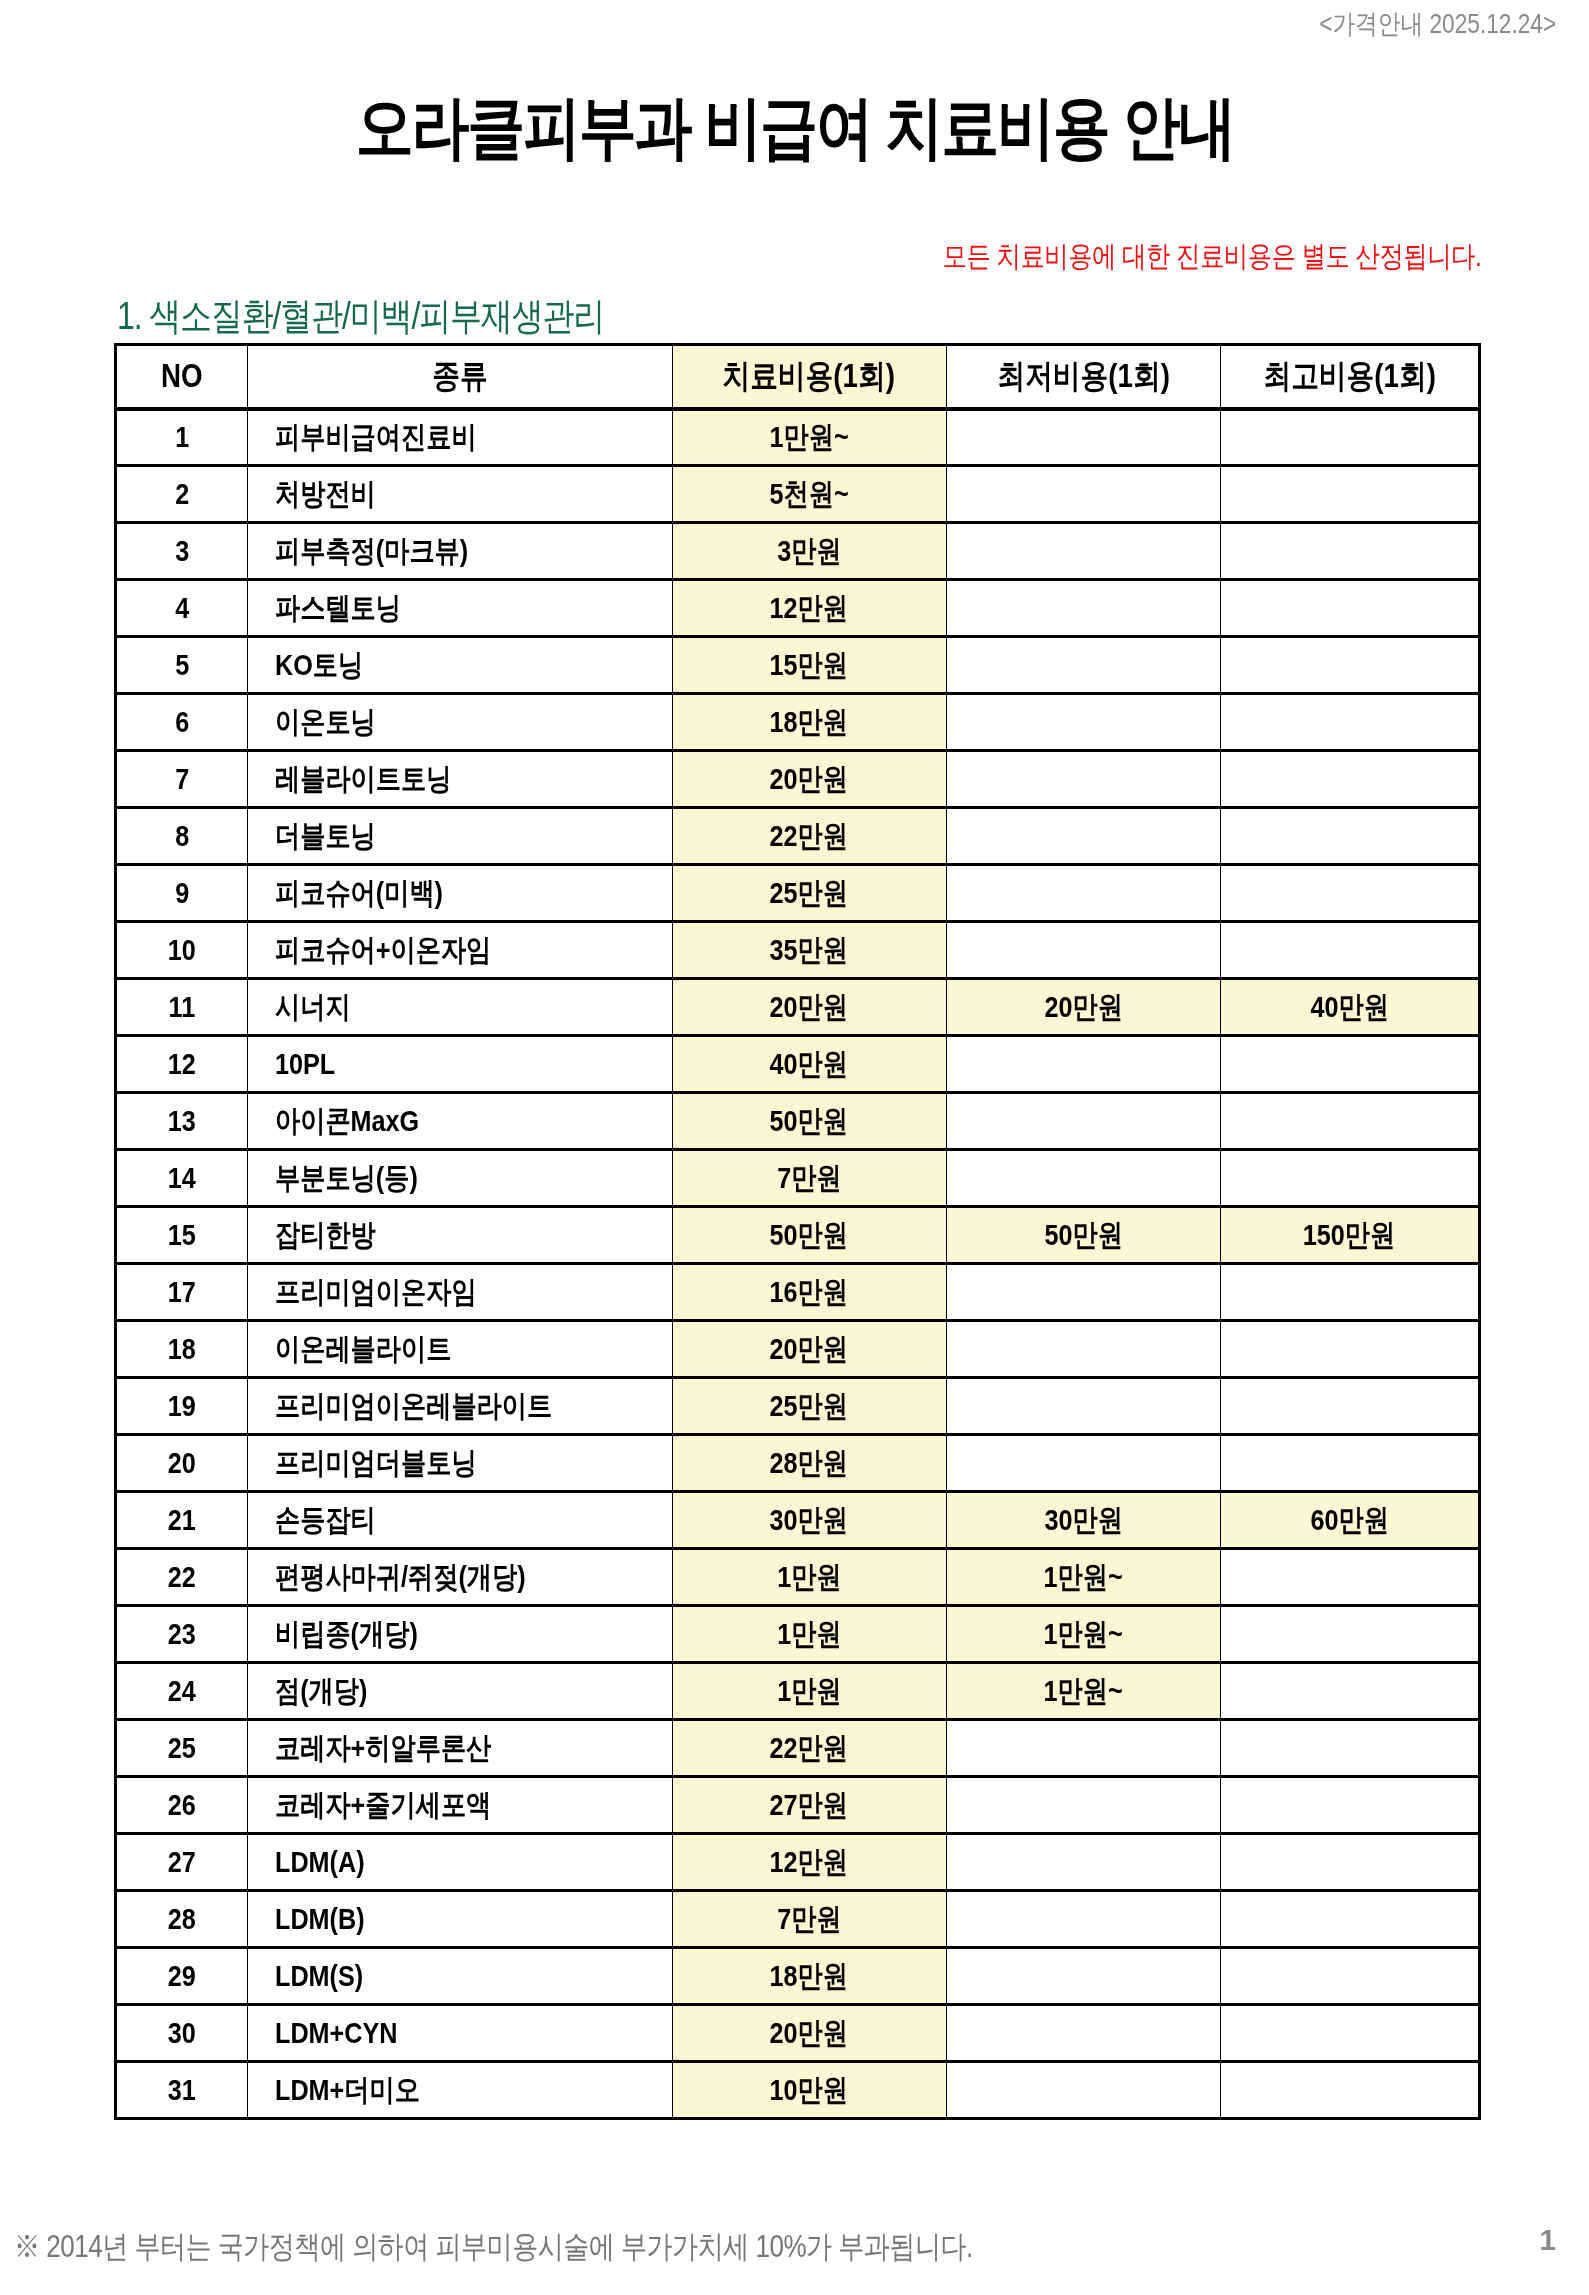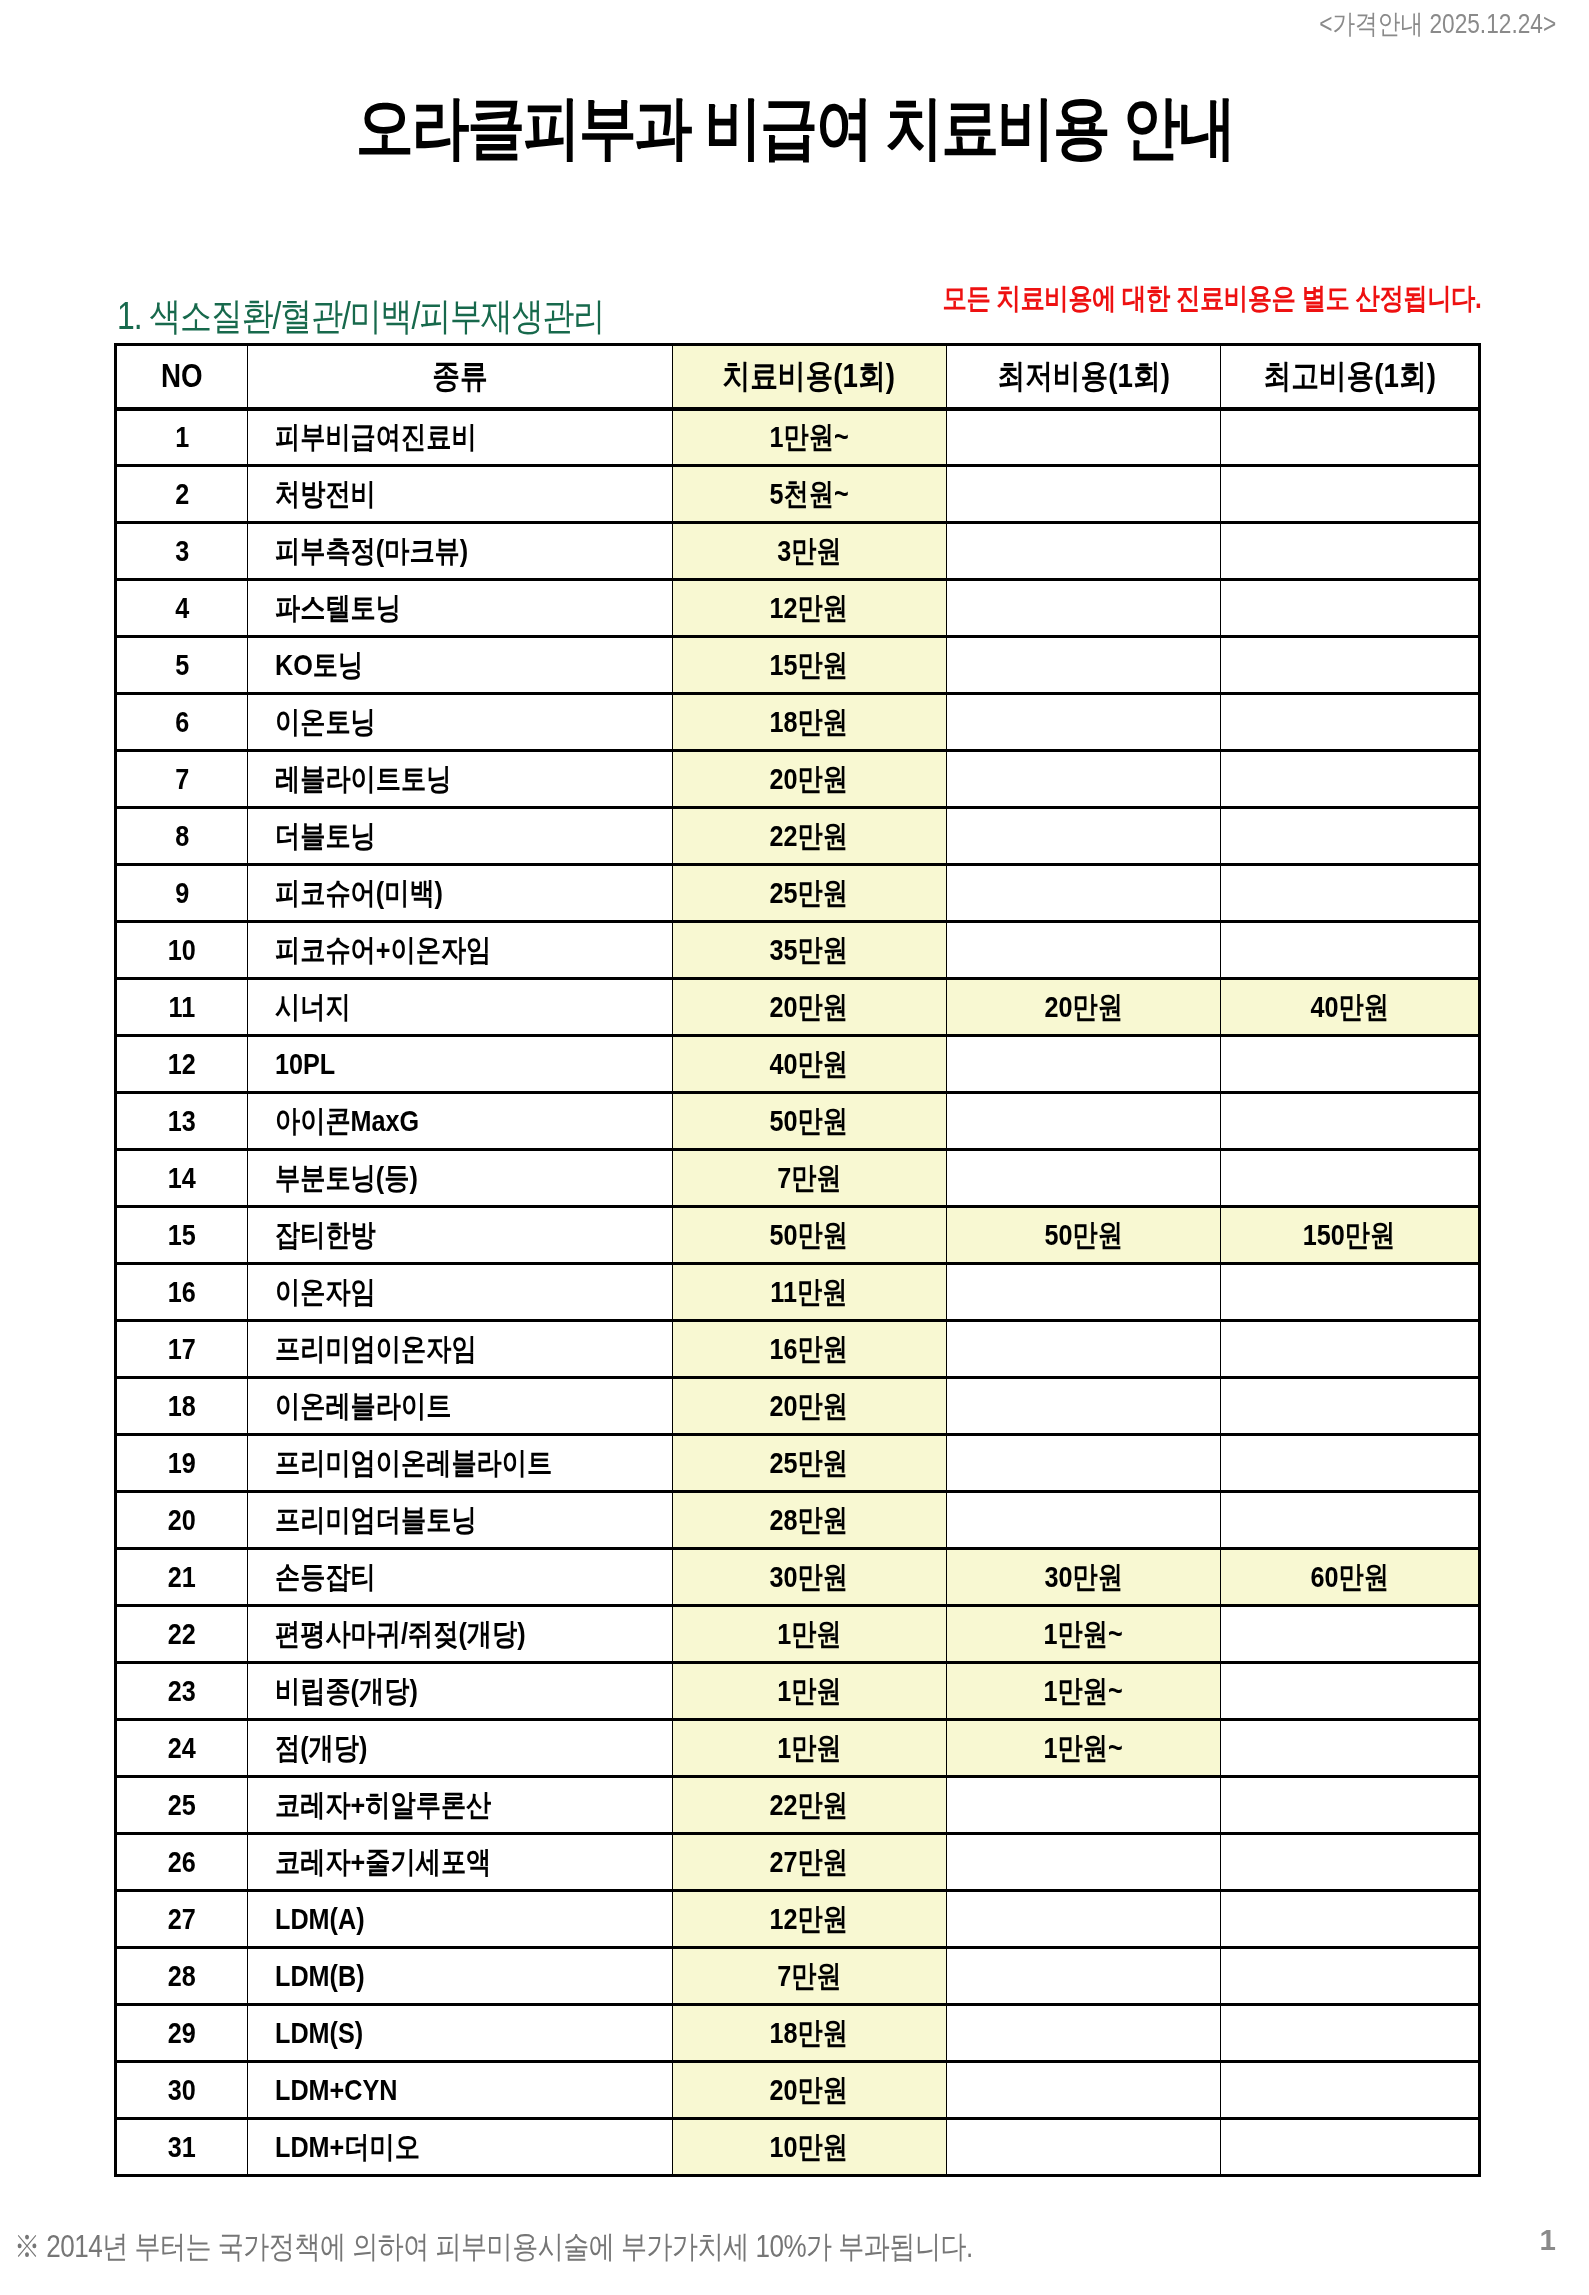--- a/index.html
+++ b/index.html
@@ -26,23 +26,22 @@
   }
   .section-heading {
     position:absolute; left:117px; top:255px;
     font-size:38px; font-weight:400; color:var(--section_green);
     letter-spacing:-1.3px;
     margin-top:36px;
   }
   .notice {
     position:absolute; right:108px; top:238px;
     text-align:right; color:var(--notice_red);
-    font-size:29px; font-weight:700; line-height:36px;
+    font-size:29px; font-weight:400; line-height:36px;
     letter-spacing:-0.6px;
-    margin-top:42px;
   }
 
   table.price-table {
     position:absolute; left:114px; top:343px; width:1367px;
     border-collapse:collapse; table-layout:fixed;
     border:3.8px solid #000;
   }
   th, td {
     border:1.9px solid #000;
     overflow:hidden; white-space:nowrap;
@@ -206,27 +205,20 @@
         <td class="c4"><span class="squeeze"></span></td>
       </tr>
       <tr>
         <td class="c0"><span class="squeeze">15</span></td>
         <td class="c1"><span class="squeeze squeeze-left">잡티한방</span></td>
         <td class="c2 hl"><span class="squeeze">50만원</span></td>
         <td class="c3 hl"><span class="squeeze">50만원</span></td>
         <td class="c4 hl"><span class="squeeze">150만원</span></td>
       </tr>
       <tr>
-        <td class="c0"><span class="squeeze">16</span></td>
-        <td class="c1"><span class="squeeze squeeze-left">이온자임</span></td>
-        <td class="c2 hl"><span class="squeeze">11만원</span></td>
-        <td class="c3"><span class="squeeze"></span></td>
-        <td class="c4"><span class="squeeze"></span></td>
-      </tr>
-      <tr>
         <td class="c0"><span class="squeeze">17</span></td>
         <td class="c1"><span class="squeeze squeeze-left">프리미엄이온자임</span></td>
         <td class="c2 hl"><span class="squeeze">16만원</span></td>
         <td class="c3"><span class="squeeze"></span></td>
         <td class="c4"><span class="squeeze"></span></td>
       </tr>
       <tr>
         <td class="c0"><span class="squeeze">18</span></td>
         <td class="c1"><span class="squeeze squeeze-left">이온레블라이트</span></td>
         <td class="c2 hl"><span class="squeeze">20만원</span></td>

